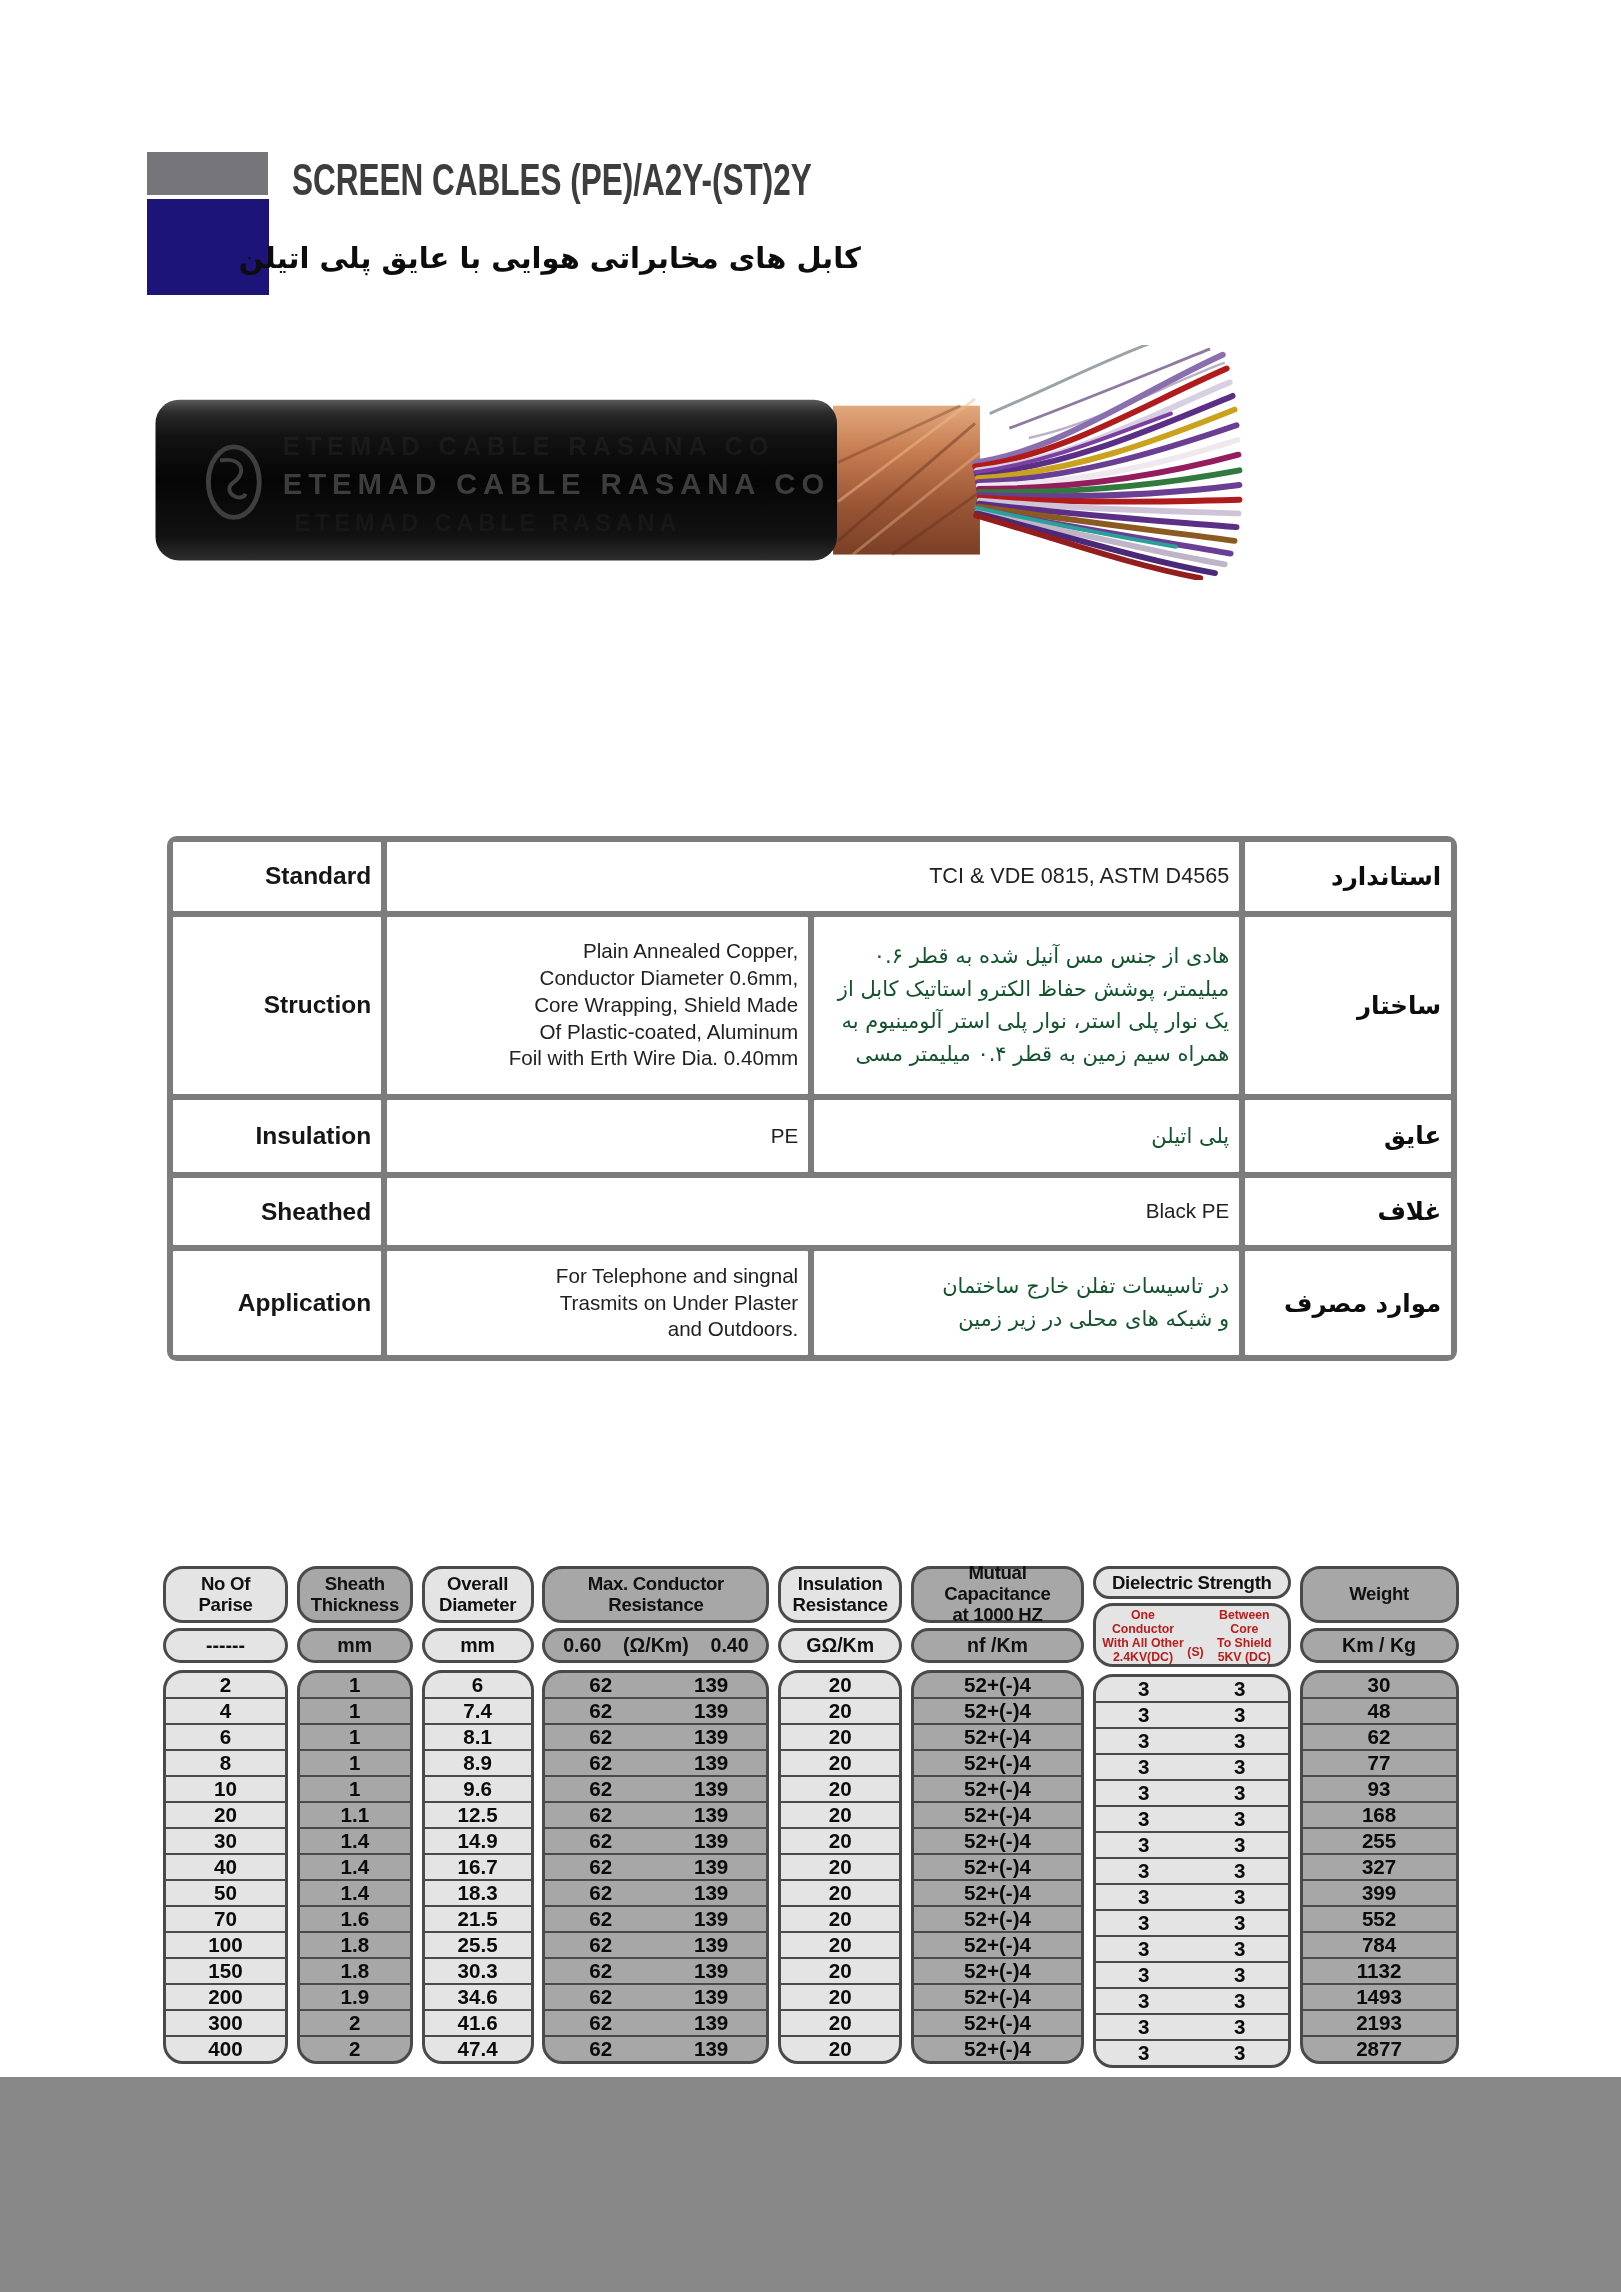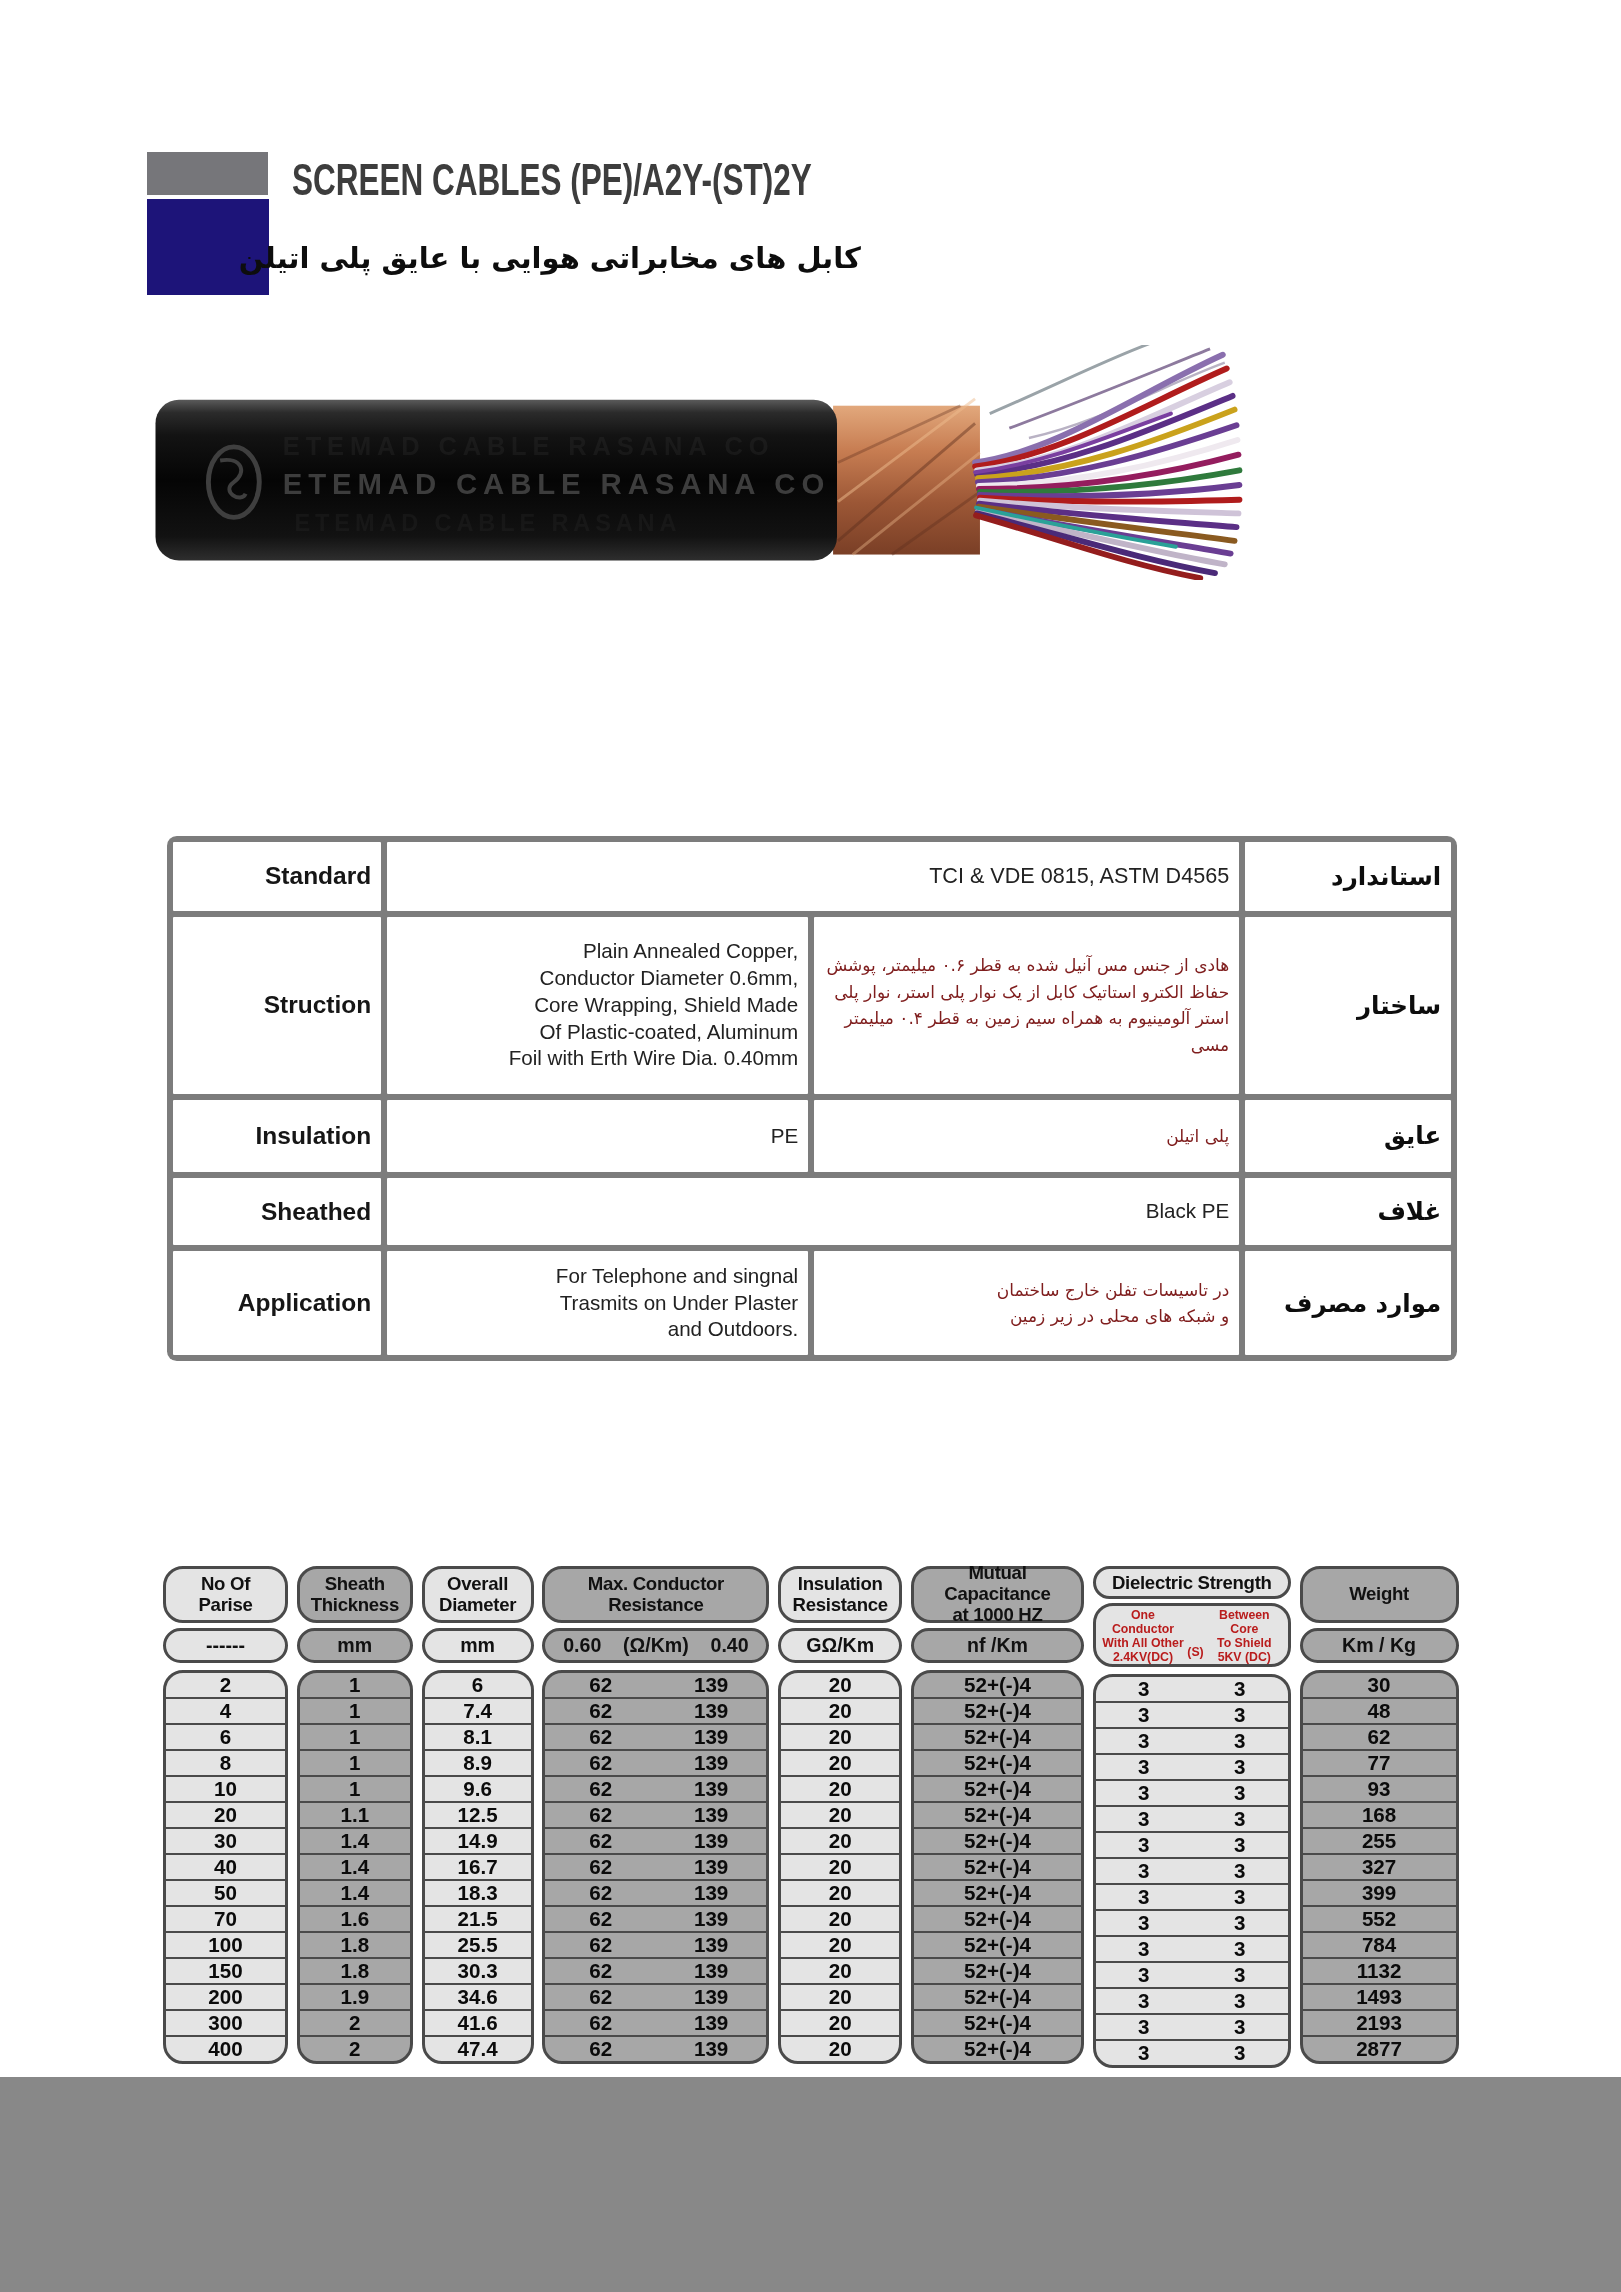--- a/index.html
+++ b/index.html
@@ -19,21 +19,21 @@
   #cable-art{position:absolute;left:147px;top:345px;}
 
   
   table.spec{position:absolute;left:167px;top:836px;width:1288px;border-collapse:separate;
      border-spacing:6.9px;background:#7c7c7c;border-radius:9.8px;table-layout:fixed;}
   table.spec td{background:#ffffff;text-align:right;vertical-align:middle;border-radius:1px;padding:5.9px 9.8px;}
   td.lab{font-size:24.5px;font-weight:bold;color:#161616;}
   td.flab{font-family:"DejaVu Sans",sans-serif;font-size:24.5px;font-weight:bold;color:#0d0d0d;direction:rtl;}
   td.val{font-size:20.6px;color:#222;line-height:1.3;}
   td.val.big{font-size:21.6px;}
-  td.fa{font-family:"DejaVu Sans",sans-serif;direction:rtl;font-size:17px;color:#7f1d1d;line-height:1.55;}
+  td.fa{font-family:"DejaVu Sans",sans-serif;direction:rtl;font-size:21px;color:#14532d;line-height:1.55;}
   .pre{white-space:pre-line;}
   tr.r-std td{height:57px;}
   tr.r-str td{height:165px;}
   tr.r-ins td{height:61px;}
   tr.r-she td{height:55px;}
   tr.r-app td{height:92px;}
 
   
   #dt-cols{position:absolute;left:163px;top:1566px;display:flex;gap:8.8px;}
   .dt-col{display:flex;flex-direction:column;}

